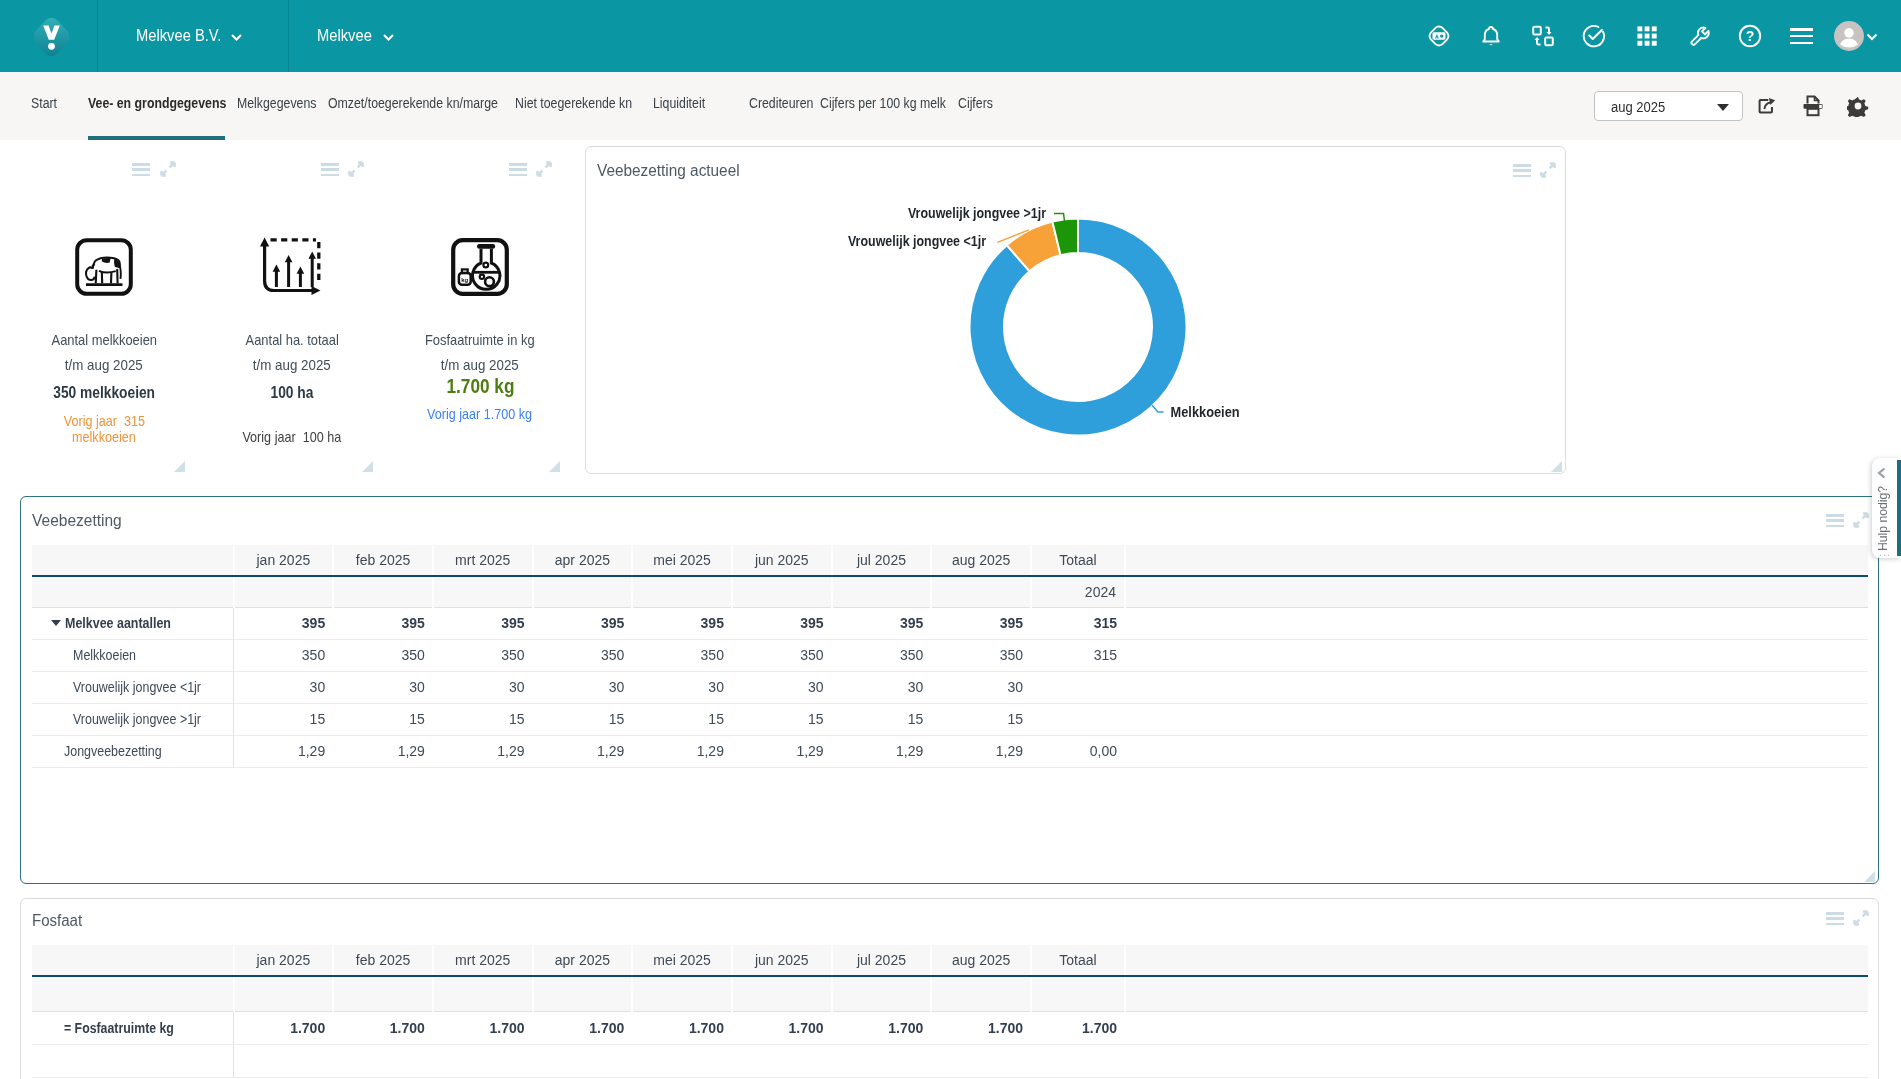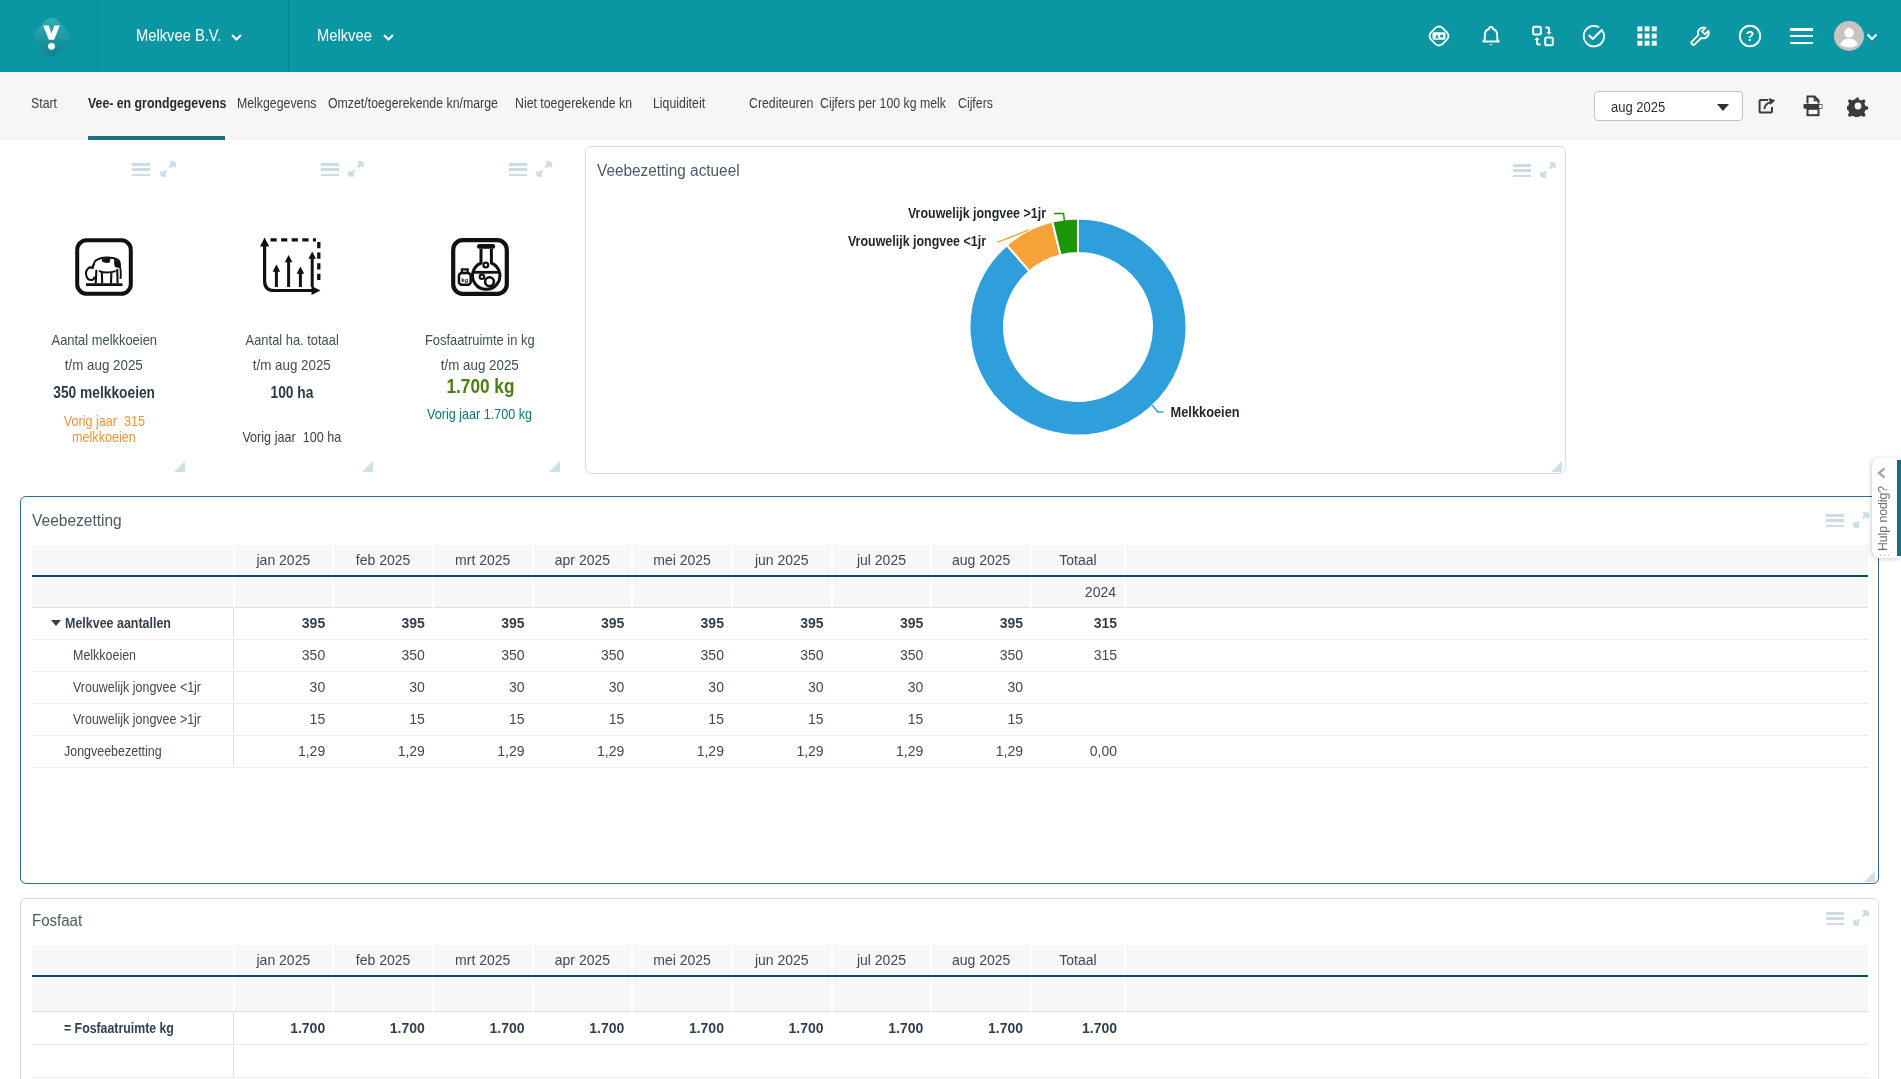--- a/index.html
+++ b/index.html
@@ -204,21 +204,21 @@
 <div class="l" style="line-height:15px;"><span class="sx" style="transform:scaleX(0.86);">Aantal ha. totaal</span></div>
 <div class="l" style="line-height:15px;margin-top:10px;"><span class="sx" style="transform:scaleX(0.89);">t/m aug 2025</span></div>
 <div class="l" style="line-height:16px;margin-top:13px;font-size:16px;font-weight:bold;color:#2c3a46;"><span class="sx" style="transform:scaleX(0.86);">100 ha</span></div>
 <div class="l" style="line-height:16px;margin-top:28px;color:#404040;"><span class="sx" style="transform:scaleX(0.84);">Vorig jaar&nbsp; 100 ha</span></div>
 
 </div>
 <div class="kpi" style="left:370px;top:332px;width:220px;">
 <div class="l" style="line-height:15px;"><span class="sx" style="transform:scaleX(0.86);">Fosfaatruimte in kg</span></div>
 <div class="l" style="line-height:15px;margin-top:10px;"><span class="sx" style="transform:scaleX(0.89);">t/m aug 2025</span></div>
 <div class="l" style="line-height:16px;margin-top:6px;font-size:20px;font-weight:bold;color:#4d7c0f;"><span class="sx" style="transform:scaleX(0.86);">1.700 kg</span></div>
-<div class="l" style="line-height:16px;margin-top:12px;color:#0f766e;"><span class="sx" style="transform:scaleX(0.84);">Vorig jaar 1.700 kg</span></div>
+<div class="l" style="line-height:16px;margin-top:12px;color:#3b82f6;"><span class="sx" style="transform:scaleX(0.84);">Vorig jaar 1.700 kg</span></div>
 
 </div>
 <div class="abs" style="left:132px;top:163px;width:18px;height:14px;">
 <div style="height:2.8px;background:#ccdce4;"></div>
 <div style="height:2.8px;background:#ccdce4;margin-top:2px;"></div>
 <div style="height:2.8px;background:#ccdce4;margin-top:3px;"></div>
   </div>
 <svg class="abs" style="left:158.5px;top:160px;" width="18" height="18" viewBox="0 0 18 18">
 <path d="M10.6 7.4 L15.6 2.4 M15.6 2.4 h-4.6 M15.6 2.4 v4.6 M7.4 10.6 L2.4 15.6 M2.4 15.6 h4.6 M2.4 15.6 v-4.6" stroke="#ccdce4" stroke-width="2.5" fill="none"></path>
   </svg>

